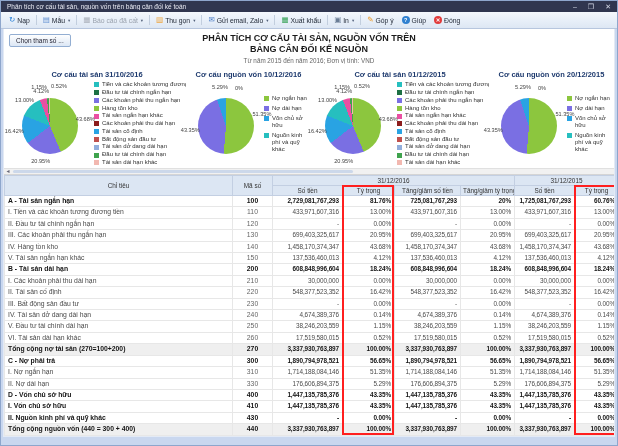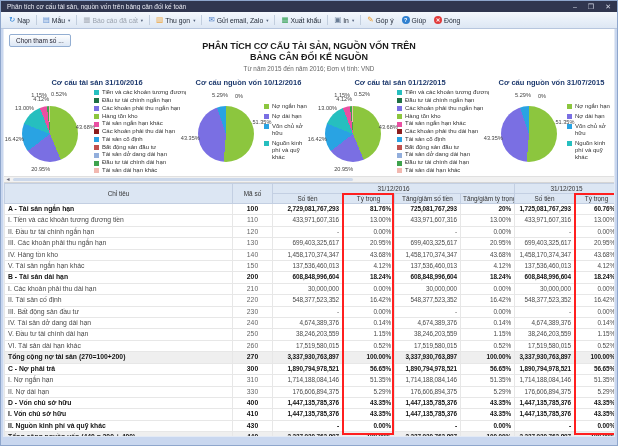--- a/index.html
+++ b/index.html
@@ -11,21 +11,21 @@
   .wctrls{display:flex;gap:11px;font-size:7px;color:#d3d8e6;line-height:11px}
   .wc{cursor:default}
   .toolbar{height:17px;background:linear-gradient(#f4f8fd,#dde7f4);border-bottom:1px solid #b7c6de;display:flex;align-items:center;padding:0 4px;flex:none}
   .tbtn{display:flex;align-items:center;gap:2px;padding:1px 4px;font-size:6.8px;color:#1d2533;white-space:nowrap}
   .tbtn.dis .tlbl{color:#9aa2ae}
   .tico{font-size:7.5px;line-height:8px}
   .tico.circ{width:8px;height:8px;border-radius:50%;font-size:5.5px;line-height:8px;text-align:center;font-weight:bold}
   .caret{font-size:4.5px;color:#51607a;margin-left:1px}
   .tsep{width:1px;height:10px;background:#c2cede;margin:0 2px;flex:none}
   .report{flex:1;background:#fff;margin:0 2px 8px;display:flex;flex-direction:column;overflow:hidden;border:1px solid #e3eaf5;border-top:none}
-  .rhead{position:relative;padding-top:12px;flex:none}
+  .rhead{position:relative;padding-top:4px;flex:none}
   .params-btn{position:absolute;left:5px;top:5px;font-size:6.5px;padding:2px 6px;background:linear-gradient(#fefefe,#dce7f5);border:1px solid #93aed2;border-radius:2px;color:#223}
   .rtitle{text-align:center;font-weight:bold;font-size:9px;line-height:11px;color:#1b1b1b}
   .rsub{text-align:center;font-size:6.3px;color:#666;margin-top:2px}
   .charts{display:flex;padding:6px 2px 0;height:104px;flex:none}
   .chart{display:flex;flex-direction:column}
   .chart.wide{width:182px}
   .chart.narrow{width:125px}
   .ctitle{text-align:center;font-size:7.5px;font-weight:bold;color:#1e3a6e;margin-bottom:1px;flex:none}
   .cbody{display:flex;flex:1;min-height:0}
   .pwrap{position:relative;flex:none}
@@ -277,21 +277,21 @@
                 <span class="ltx">Đầu tư tài chính dài hạn</span>
               </div>
               <div class="litem">
                 <span class="lsq" style="background: rgb(242, 184, 176);"></span>
                 <span class="ltx">Tài sản dài hạn khác</span>
               </div>
             </div>
           </div>
         </div>
         <div class="chart narrow">
-          <div class="ctitle">Cơ cấu nguồn vốn 31/07/2015</div>
+          <div class="ctitle">Cơ cấu nguồn vốn 20/12/2015</div>
           <div class="cbody">
             <div class="pwrap">
               <div class="pie" style="background: conic-gradient(rgb(140, 198, 62) 0deg, rgb(140, 198, 62) 184.86deg, rgb(122, 111, 227) 184.86deg, rgb(122, 111, 227) 340.92deg, rgb(41, 163, 227) 340.92deg, rgb(41, 163, 227) 359.96deg); left: 10px;"></div>
               <span class="plabel" style="left: 73.9676px; top: 33.5264px;">51.35%</span>
               <span class="plabel" style="left: 2.27683px; top: 50.4559px;">43.35%</span>
               <span class="plabel" style="left: 32.0223px; top: 7.49975px;">5.29%</span>
               <span class="plabel" style="left: 50.9774px; top: 8.00001px;">0%</span>
             </div>
             <div class="legend">
               <div class="litem">

